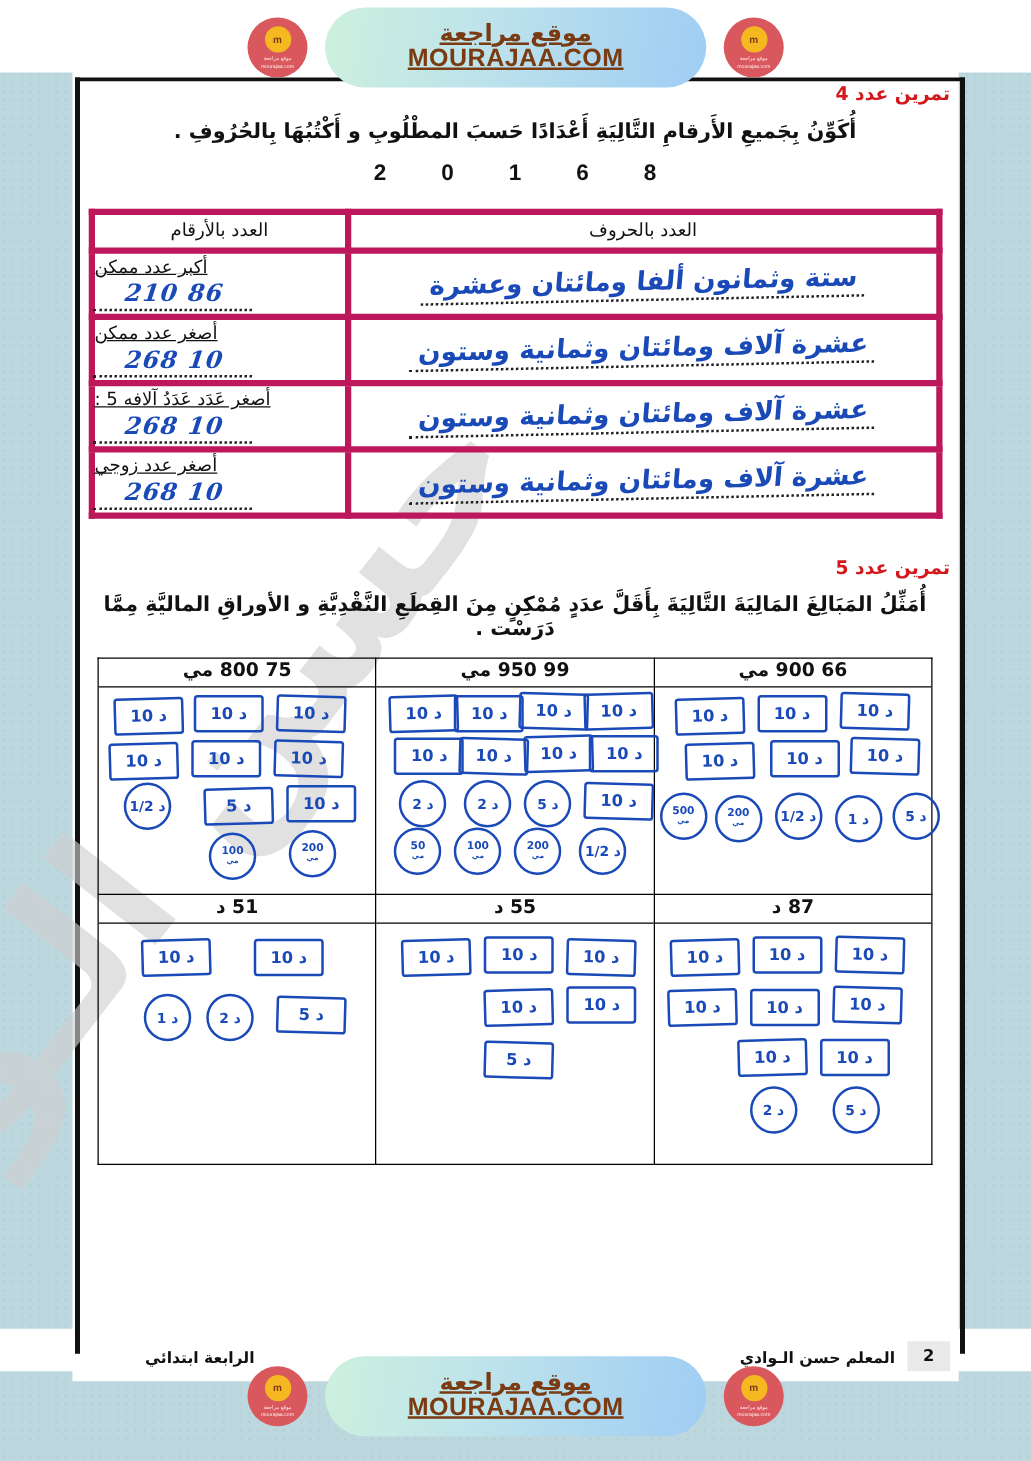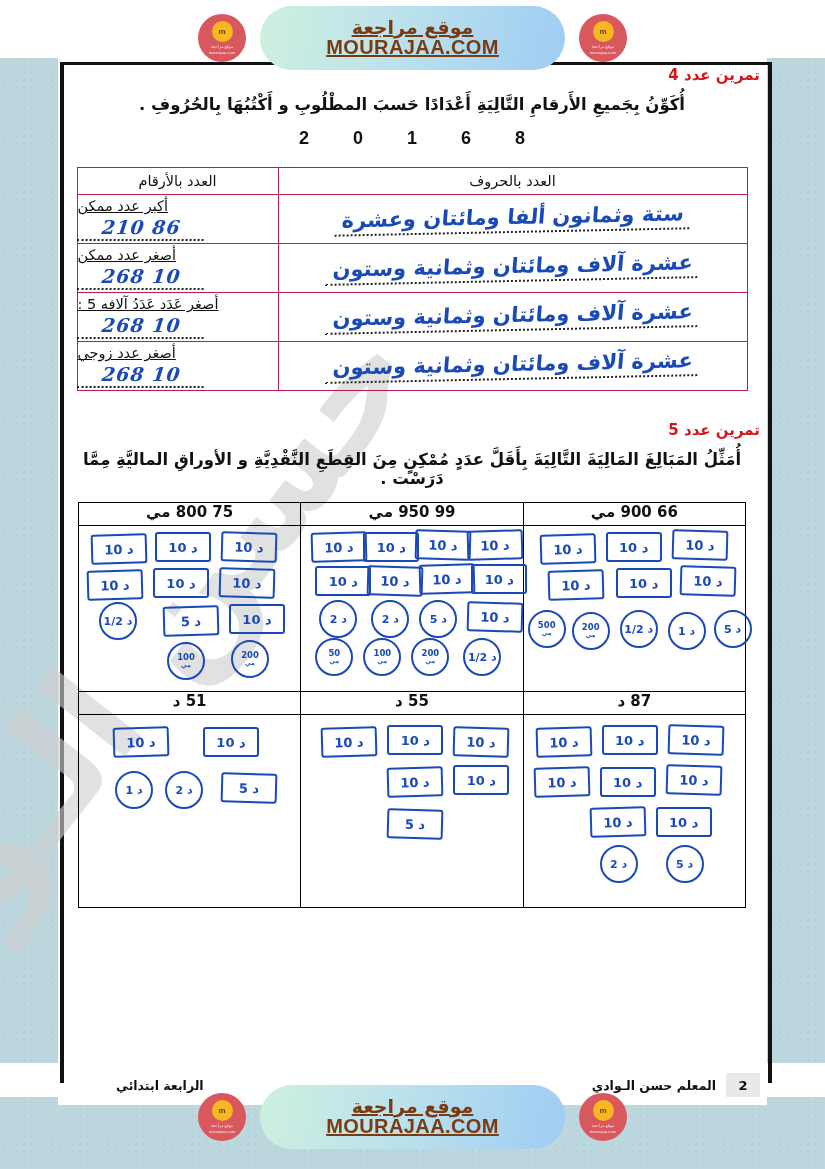--- a/index.html
+++ b/index.html
@@ -106,21 +106,21 @@
     margin-top:14px;display:flex;justify-content:center;gap:44px;
     direction:ltr;
   }
   .digit{font-size:18px;font-weight:700;color:#111;}
 
   
   .tbl{
     margin:18px auto 0;width:668px;
     border-collapse:collapse;table-layout:fixed;
   }
-  .tbl td,.tbl th{border:1px solid #be185d;padding:0;vertical-align:middle;}
+  .tbl td,.tbl th{border:5px solid #be185d;padding:0;vertical-align:middle;}
   .th-cell{
     height:26px;font-size:14.5px;font-weight:400;color:#111;text-align:center;
     font-family:"DejaVu Sans", sans-serif;
   }
   .col-words{width:468px;}
   .col-nums{width:200px;}
   .num-cell{
     height:48px;text-align:left;position:relative;
     font-size:14.5px;color:#111;padding-top:3px;
     font-family:"DejaVu Sans", sans-serif;

